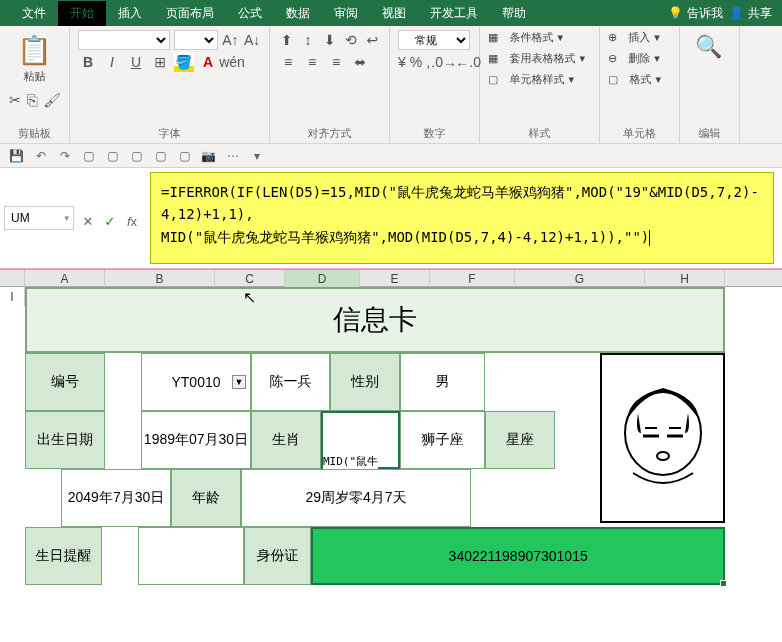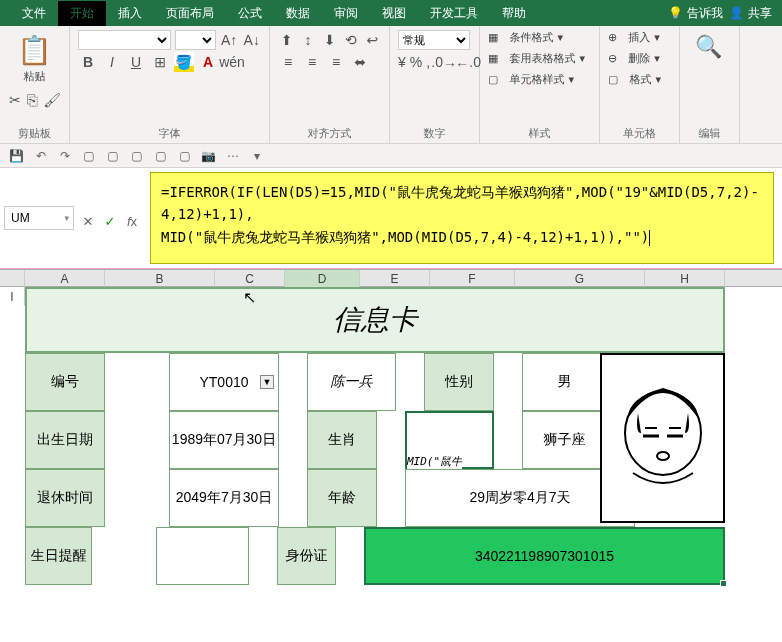--- a/index.html
+++ b/index.html
@@ -11,21 +11,21 @@
 .ribbon-tab.active { background: #000000; color: #217346; }
 .ribbon-right { margin-left: auto; display: flex; align-items: center; gap: 6px; padding-right: 10px; color: #fff; font-size: 12px; }
 .ribbon-right span { display: inline-flex; align-items: center; gap: 4px; }
 
 .ribbon-content { background: #f3f2f1; height: 118px; display: flex; border-bottom: 1px solid #d4d4d4; }
 .ribbon-group { border-right: 1px solid #d4d4d4; padding: 4px 8px 2px; display: flex; flex-direction: column; justify-content: space-between; position: relative; }
 .group-body { flex: 1; display: flex; flex-direction: column; gap: 2px; font-size: 12px; color: #444; }
 .group-label { font-size: 11px; color: #666; text-align: center; margin-top: 2px; }
 .btn-row { display: flex; align-items: center; gap: 4px; }
 .icon-btn { width: 20px; height: 20px; display: inline-flex; align-items: center; justify-content: center; font-size: 14px; color: #555; }
-.font-select { font-size: 11px; height: 20px; border: 1px solid #ccc; background: #fff; padding: 0 0; }
+.font-select { font-size: 11px; height: 20px; border: 1px solid #ccc; background: #fff; padding: 0 12px; }
 .big-btn { display: flex; flex-direction: column; align-items: center; font-size: 11px; color: #444; padding: 4px; gap: 2px; }
 
 
 .quick-access { background: #f3f2f1; height: 24px; display: flex; align-items: center; gap: 6px; padding-left: 8px; border-bottom: 1px solid #d4d4d4; }
 .qa-btn { width: 18px; height: 18px; font-size: 12px; color: #666; display: inline-flex; align-items: center; justify-content: center; }
 
 
 .formula-row { display: flex; align-items: center; background: #fff; border-bottom: 1px solid #f9a8d4; }
 .name-box { width: 70px; height: 24px; border: 1px solid #ccc; margin: 4px; font-size: 12px; display: flex; align-items: center; padding: 0 6px; position: relative; }
 .name-box::after { content: "▾"; position: absolute; right: 4px; font-size: 9px; color: #888; }
@@ -39,28 +39,28 @@
 
 
 .col-headers { display: grid; grid-template-columns: 25px 80px 110px 70px 75px 70px 85px 130px 80px; background: #e6e6e6; border-top: 1px solid #aaa; border-bottom: 1px solid #aaa; font-size: 12px; height: 18px; }
 .col-headers div { text-align: center; border-right: 1px solid #ccc; color: #444; line-height: 18px; }
 .col-headers div.sel { background: #c8e0c8; }
 
 
 .sheet { position: relative; }
 .info-card { position: absolute; left: 25px; top: 0; width: 700px; }
 
-.title-cell { background: #e8f3e8; border: 2px solid #7aa77a; text-align: center; font-size: 28px; padding: 12px 0; font-family: "KaiTi","STKaiti",serif; font-style: italic; }
-
-.row { display: flex; gap: 28px; }
+.title-cell { background: #e8f3e8; border: 2px solid #7aa77a; text-align: center; font-size: 28px; padding: 12px 0; font-family: "KaiTi","STKaiti",serif; }
+
+.row { display: flex; }
 .cell { border: 1px solid #7aa77a; display: flex; align-items: center; justify-content: center; font-size: 14px; background: #fff; position: relative; }
 .hcell { background: #d4e8d4; }
 .r-h { height: 58px; }
 
-.w1 { width: 80px; } .w2 { width: 110px; margin-left: 36px; } .w3 { width: 70px; } .w4 { width: 89px; font-style: italic; }
+.w1 { width: 80px; } .w2 { width: 110px; margin-left: 36px; } .w3 { width: 70px; } .w4 { width: 79px; }
 .w5 { width: 70px; } .w6 { width: 85px; }
 .w-merge46 { width: 230px; } 
 
 .dropdown-arrow { position: absolute; right: 4px; top: 50%; transform: translateY(-50%); width: 14px; height: 14px; border: 1px solid #888; font-size: 9px; display: flex; align-items: center; justify-content: center; background: #f0f0f0; }
 
 .editing-cell { background: #fff; border: 2px solid #217346 !important; }
 .editing-hint { position: absolute; bottom: -2px; left: 0; font-size: 11px; background: #fff; color: #000; font-family: monospace; white-space: nowrap; }
 
 .photo-cell { border: 2px solid #000; width: 125px; height: 170px; position: absolute; right: 0; top: 66px; background: #fff; display: flex; align-items: center; justify-content: center; }
 .face-svg { width: 100px; height: 120px; }
@@ -260,21 +260,20 @@
       <div class="cell w2 r-h">1989年07月30日</div>
       <div class="cell hcell w3 r-h">生肖</div>
       <div class="cell w4 r-h editing-cell">
         <span class="editing-hint">MID("鼠牛</span>
       </div>
       <div class="cell w6 r-h">狮子座</div>
       <div class="cell hcell w5 r-h">星座</div>
     </div>
 
     <div class="row">
-      <div class="cell hcell w1 r-h">退休时间</div>
       <div class="cell w2 r-h">2049年7月30日</div>
       <div class="cell hcell w3 r-h">年龄</div>
       <div class="cell w-merge46 r-h">29周岁零4月7天</div>
     </div>
 
     <div class="row">
       <div class="cell hcell w1 r-h">生日提醒</div>
       <div class="cell w2 r-h"></div>
       <div class="cell hcell w3 r-h">身份证</div>
       <div class="cell id-cell r-h" style="width:430px">

